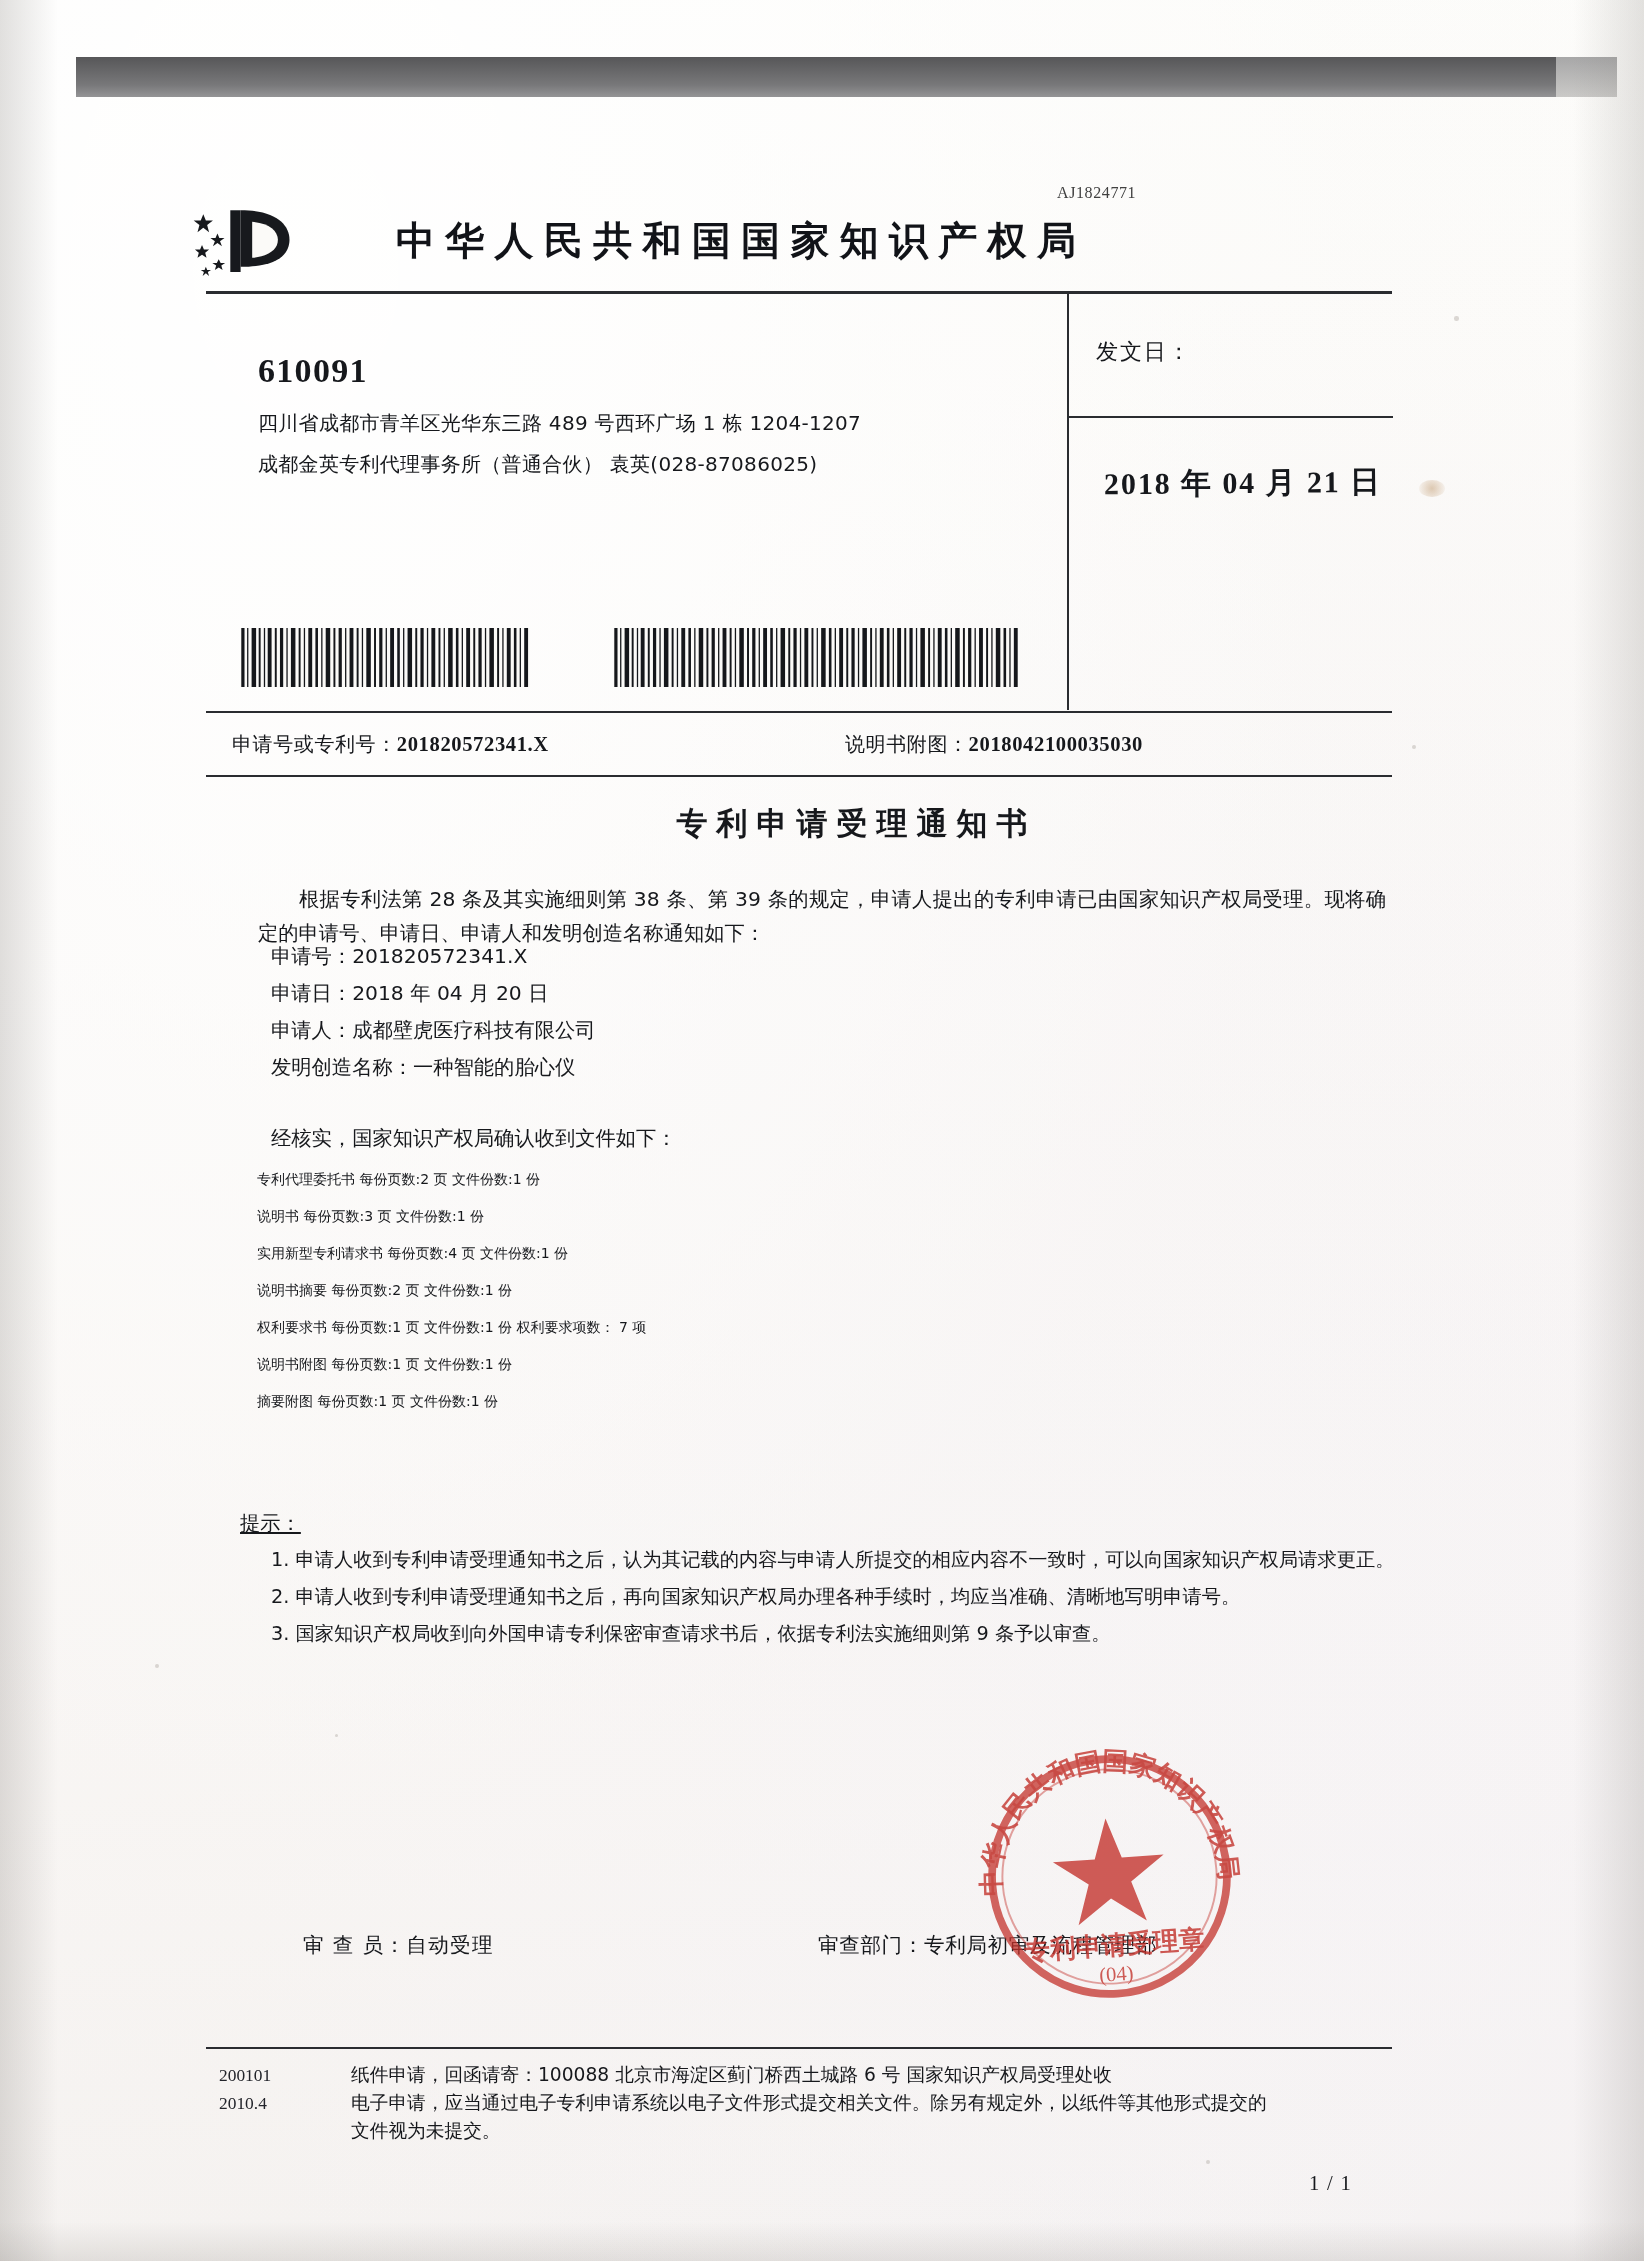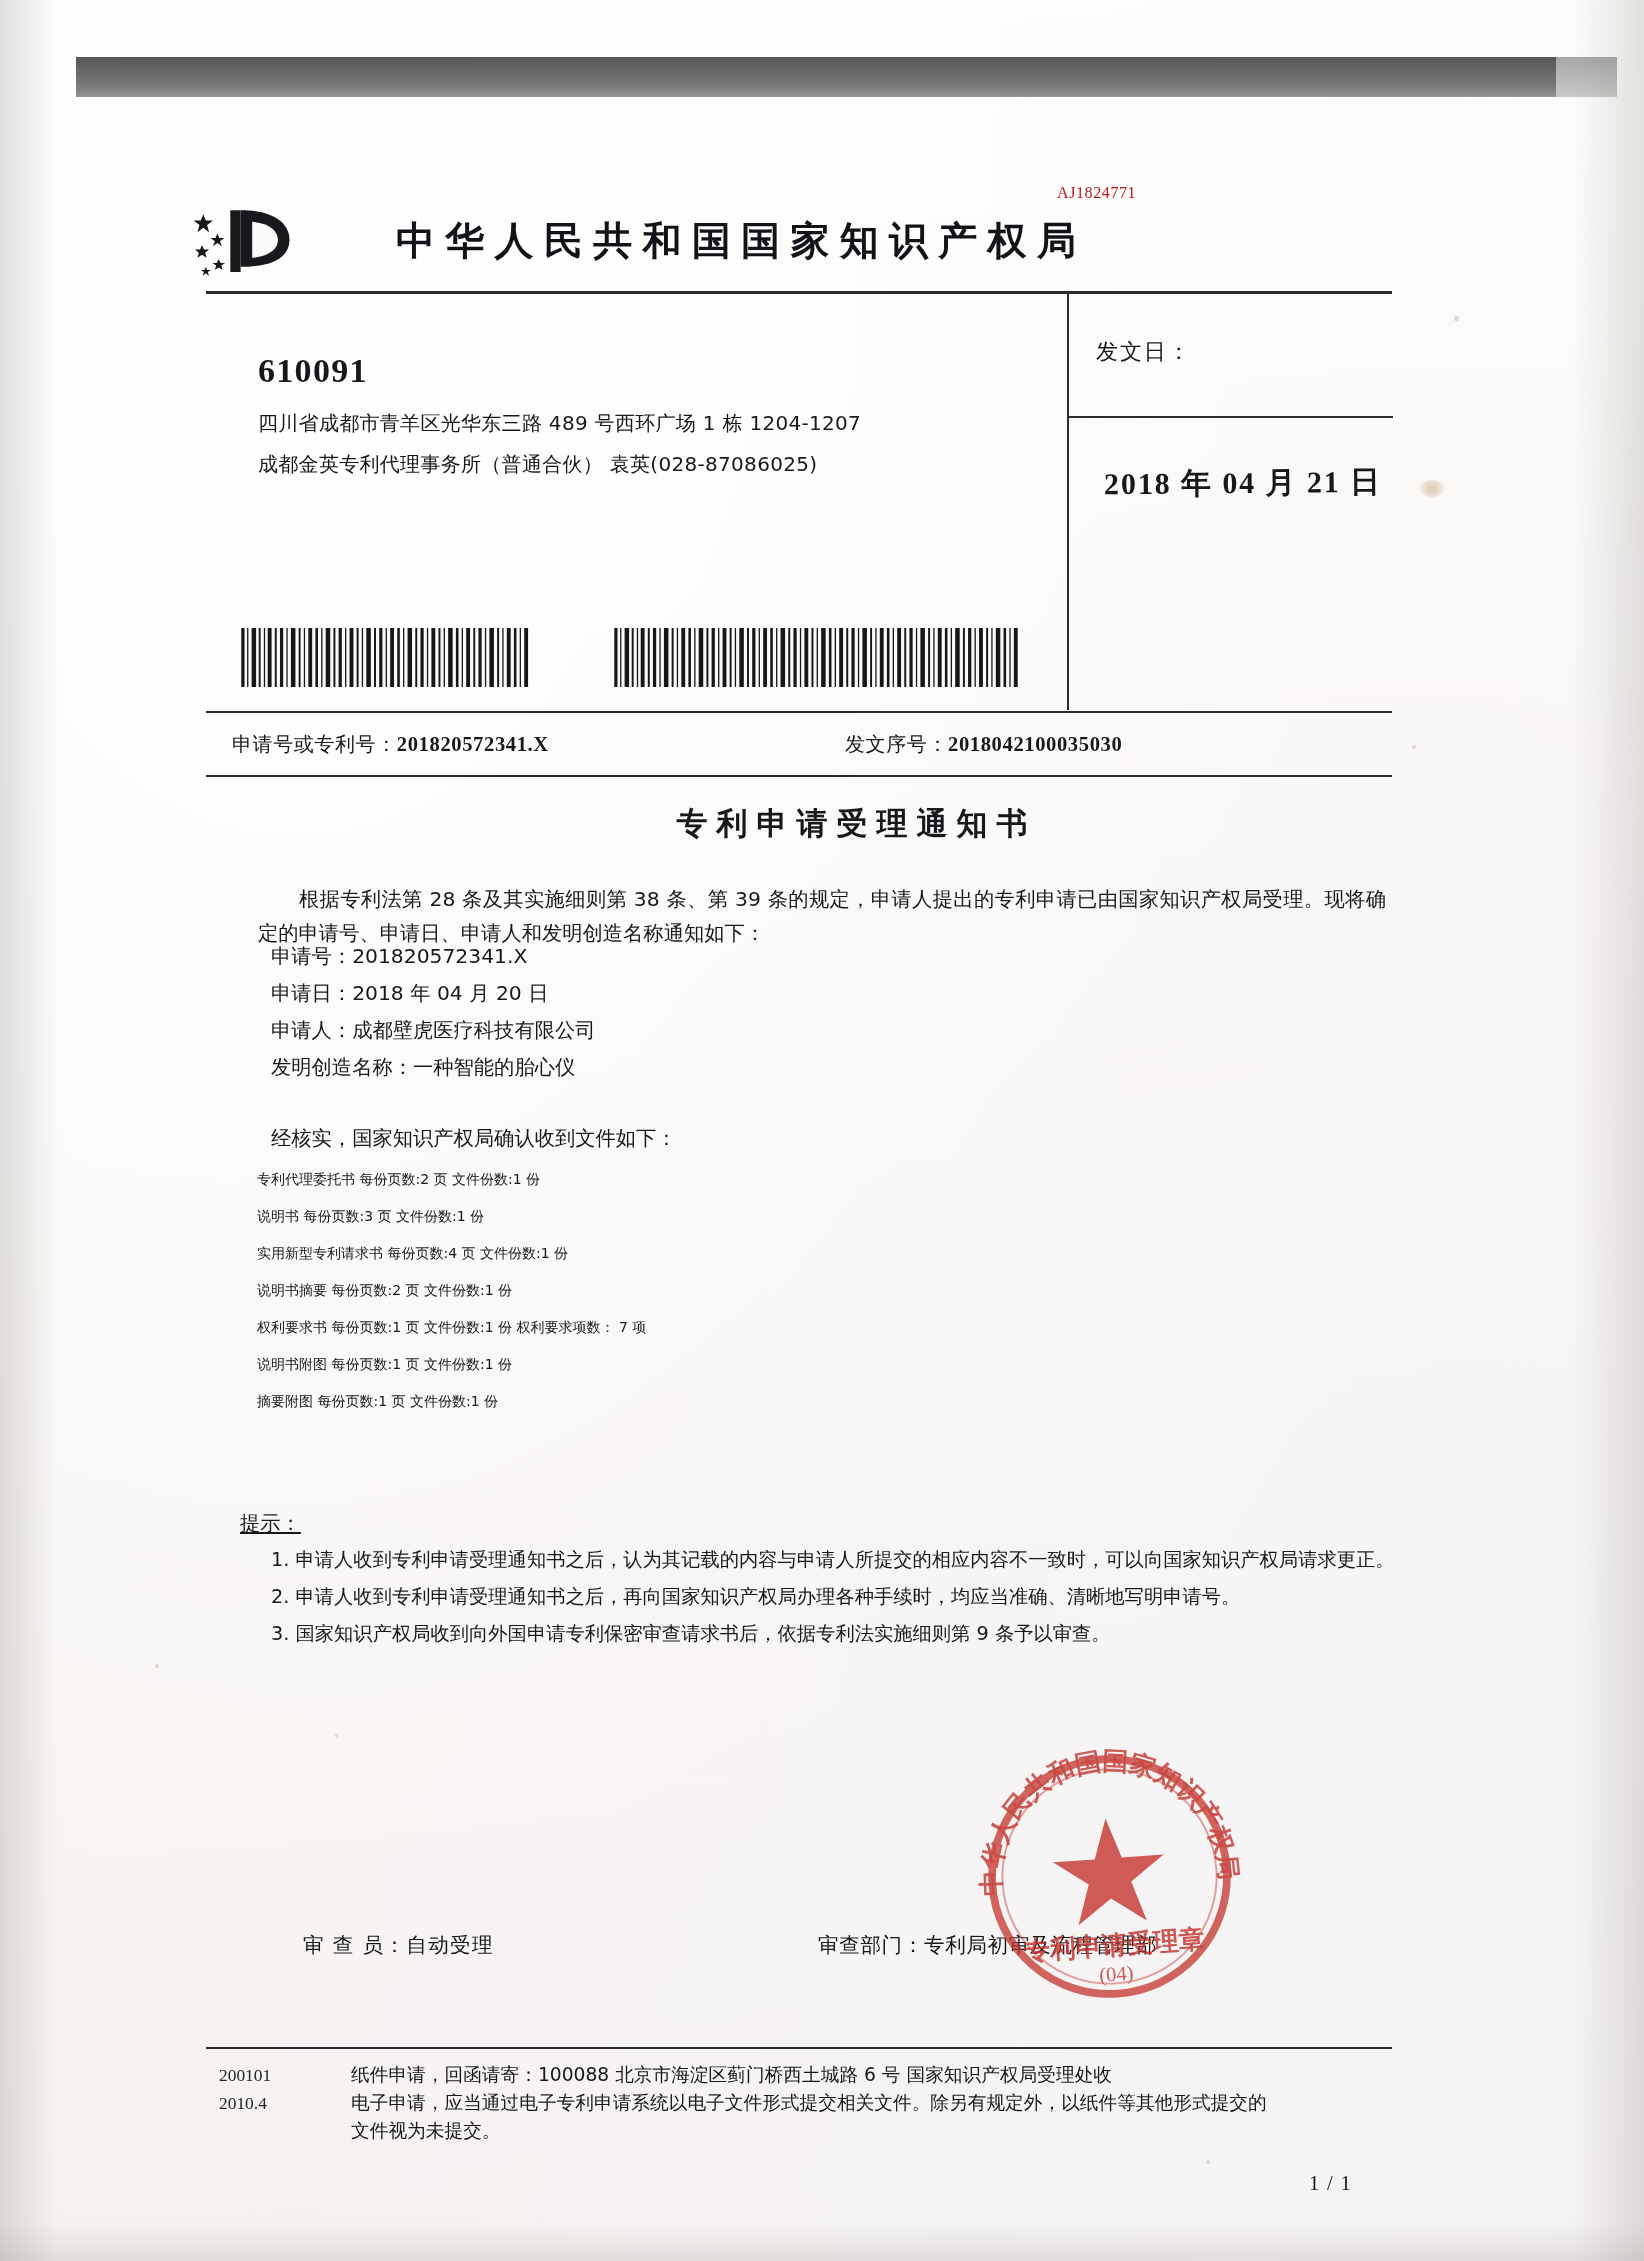--- a/index.html
+++ b/index.html
@@ -74,21 +74,21 @@
     color: #16181c;
   }
 
   
   .ref-code {
     position: absolute;
     left: 1057px;
     top: 184px;
     font-size: 16px;
     letter-spacing: 0.6px;
-    color: #b91c1c;
+    color: #404040;
     font-family: "Liberation Serif", serif;
   }
 
   .org-row {
     position: absolute;
     left: 193px;
     top: 205px;
     width: 1193px;
     height: 74px;
   }
@@ -507,21 +507,21 @@
         </g>
       </svg>
     </div>
 
     <div class="rule rule-mid"></div>
 
     <div class="appno-line">
       <span>申请号或专利号：</span><b>201820572341.X</b>
     </div>
     <div class="serial-line">
-      <span>发文序号：</span><b>2018042100035030</b>
+      <span>说明书附图：</span><b>2018042100035030</b>
     </div>
 
     <div class="rule rule-under-nums"></div>
 
     <div class="doc-title">专利申请受理通知书</div>
 
     <div class="body-text">
       <p class="indent2">根据专利法第 28 条及其实施细则第 38 条、第 39 条的规定，申请人提出的专利申请已由国家知识产权局受理。现将确定的申请号、申请日、申请人和发明创造名称通知如下：</p>
     </div>
 

